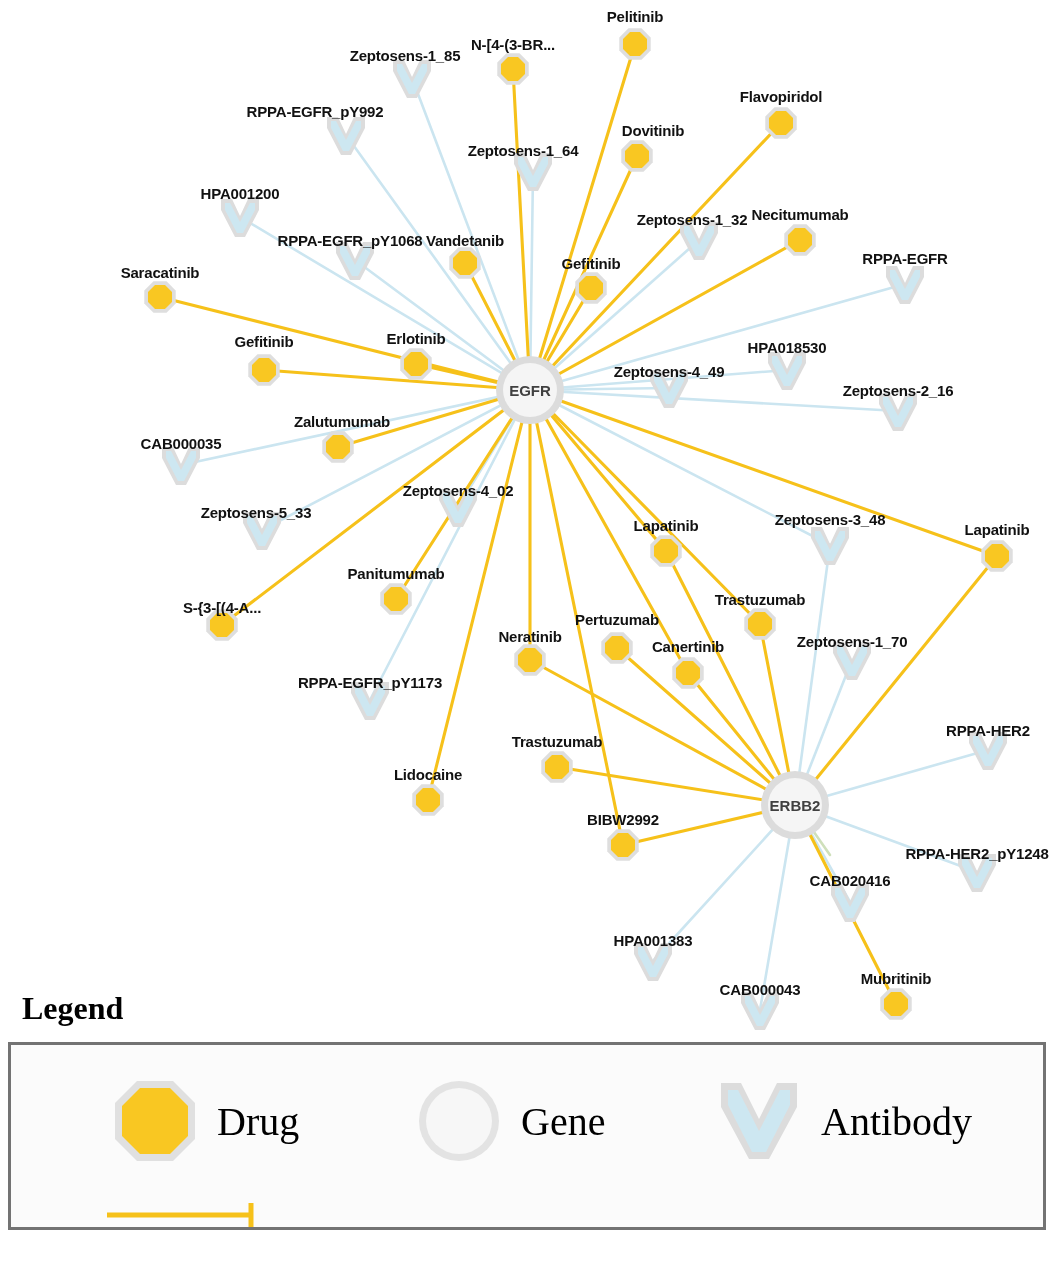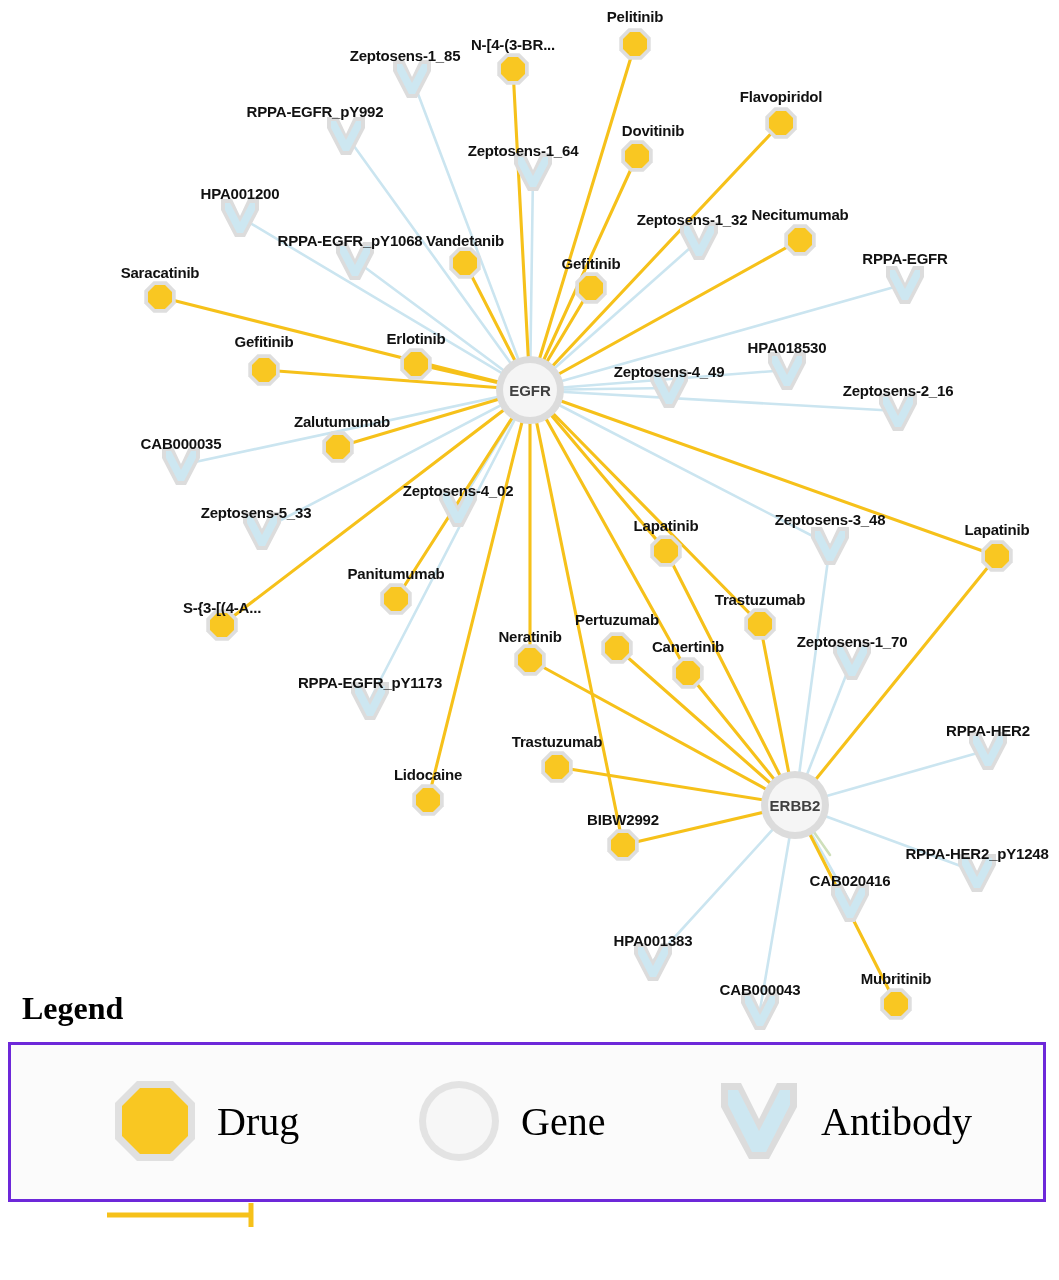--- a/index.html
+++ b/index.html
@@ -51,22 +51,22 @@
     font-family: "Liberation Serif", serif;
     font-size: 32px;
     font-weight: bold;
     color: #000;
   }
   #legend-box {
     position: absolute;
     left: 8px;
     top: 1042px;
     width: 1038px;
-    height: 160px;
-    border: 3px solid #6d28d9;
+    height: 188px;
+    border: 3px solid #737373;
     background: #fbfbfb;
     box-sizing: border-box;
   }
   .legend-row-1 {
     position: absolute;
     top: 20px;
     left: 0;
     width: 100%;
     height: 110px;
   }

